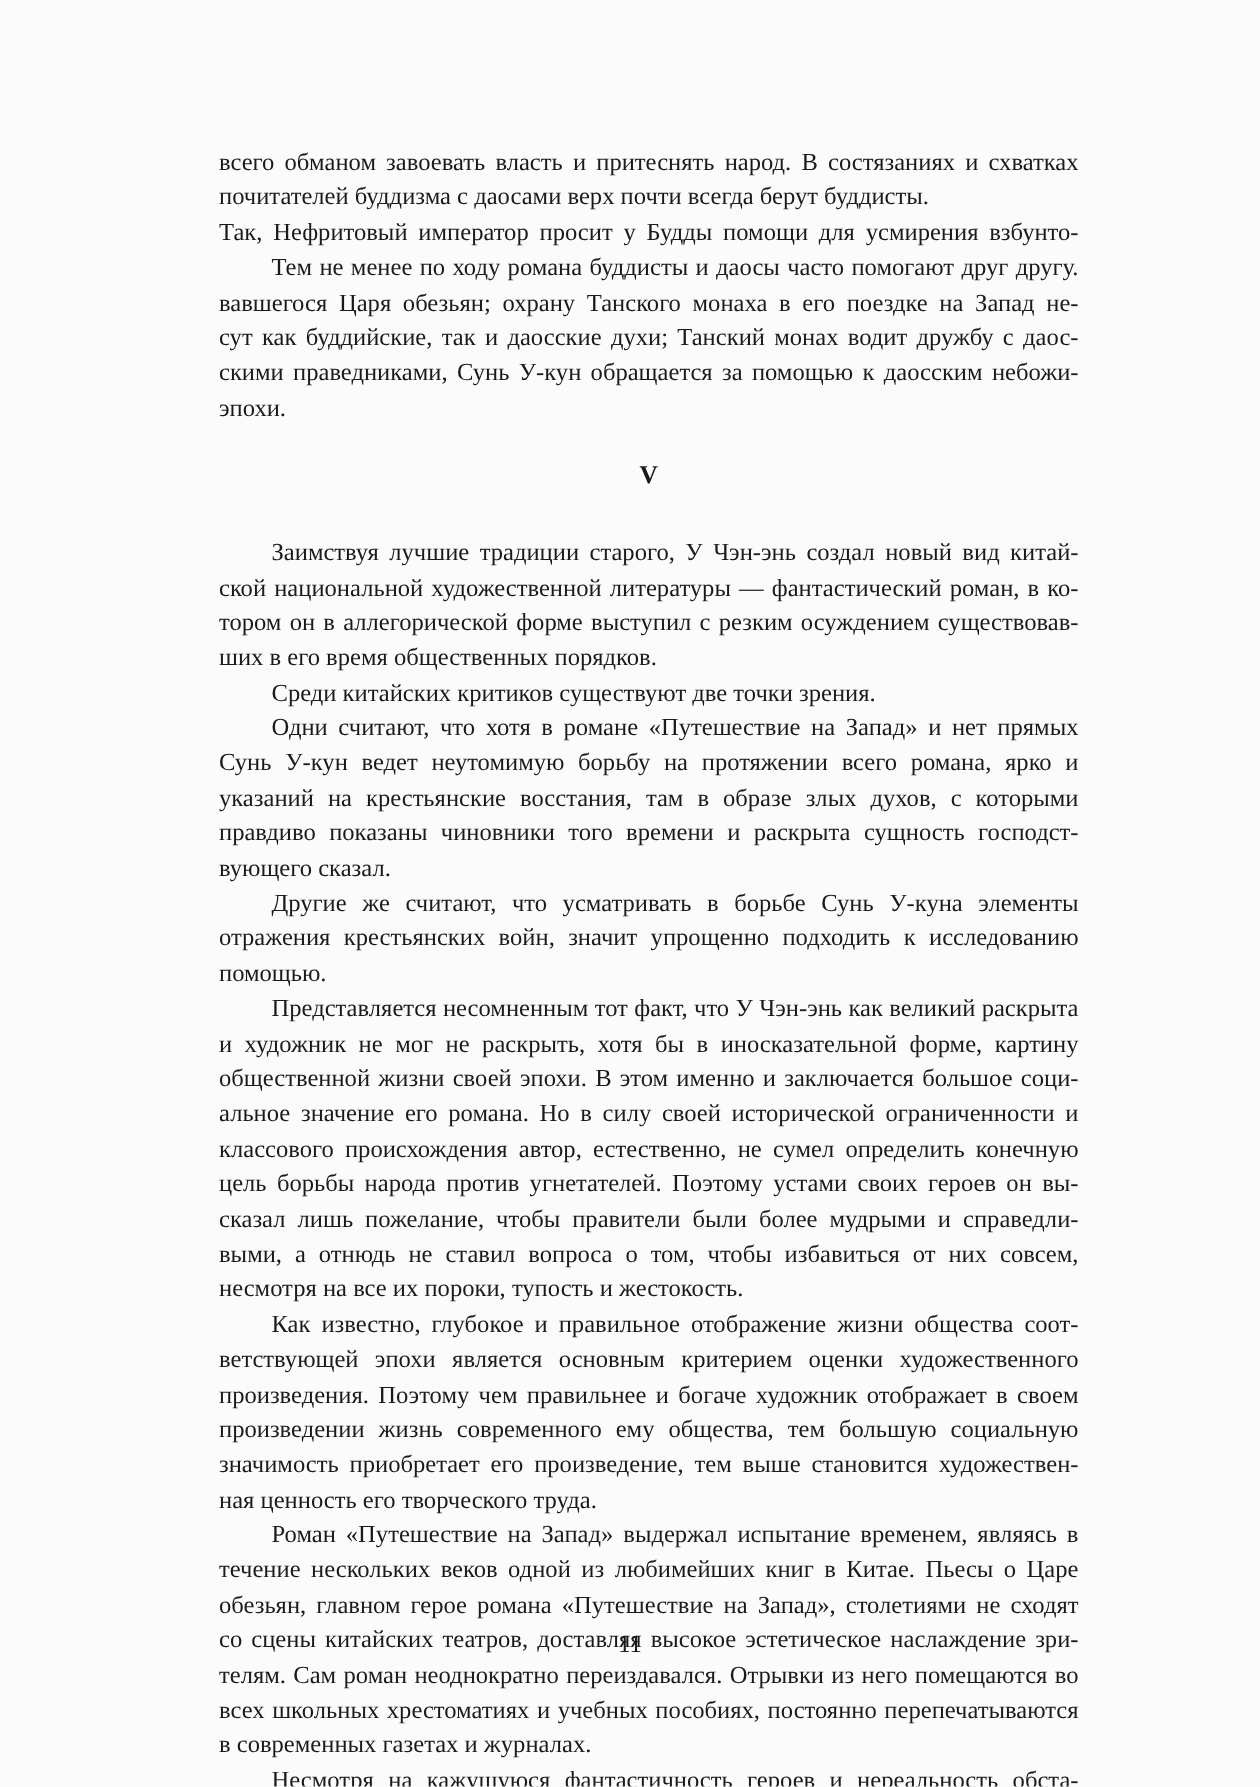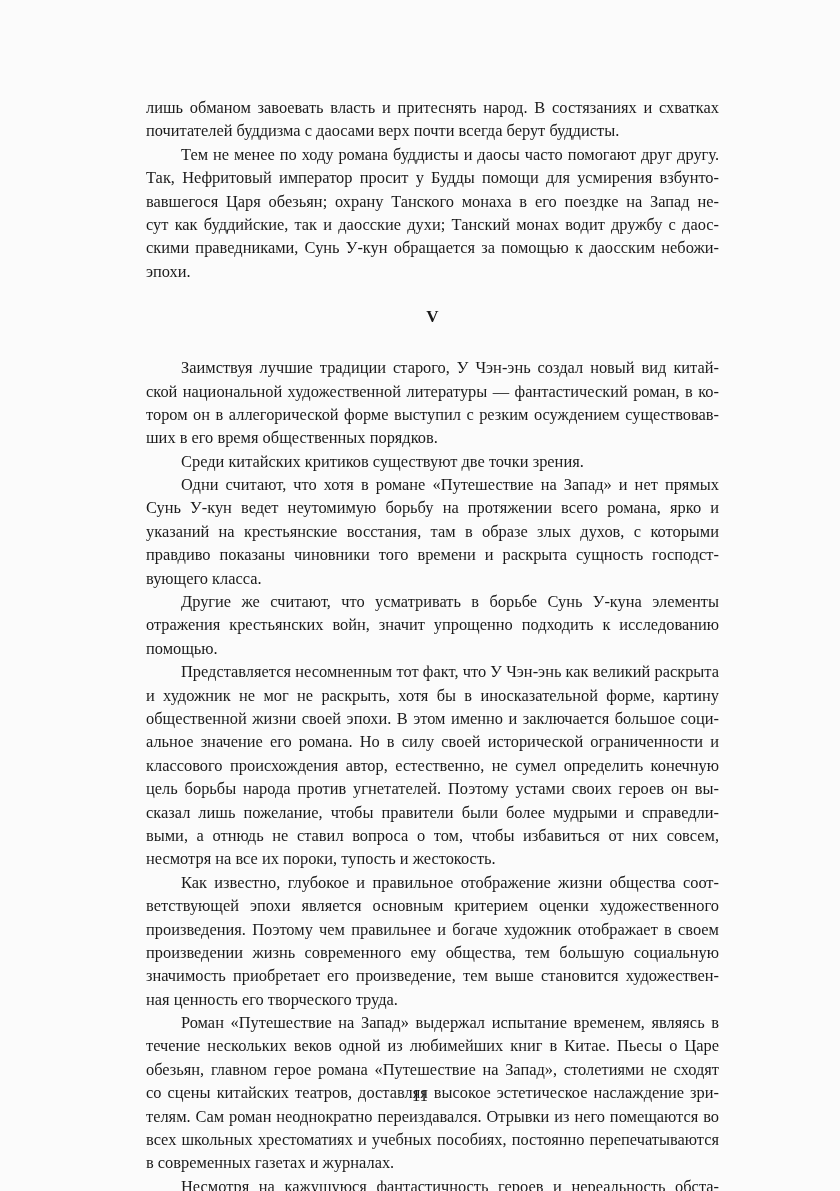--- a/index.html
+++ b/index.html
@@ -46,26 +46,26 @@
     font-size: 16.4px;
     color: #1a1a1a;
   }
 </style>
 </head>
 <body>
 
 <div class="page">
   <div>
     <div class="para">
-      <span class="line">лишь обманом завоевать власть и притеснять народ. В состязаниях и схватках</span>
+      <span class="line">всего обманом завоевать власть и притеснять народ. В состязаниях и схватках</span>
       <span class="line last">почитателей буддизма с даосами верх почти всегда берут буддисты.</span>
     </div>
     <div class="para">
+      <span class="line">Так, Нефритовый император просит у Будды помощи для усмирения взбунто-</span>
       <span class="line indent">Тем не менее по ходу романа буддисты и даосы часто помогают друг другу.</span>
-      <span class="line">Так, Нефритовый император просит у Будды помощи для усмирения взбунто-</span>
       <span class="line">вавшегося Царя обезьян; охрану Танского монаха в его поездке на Запад не-</span>
       <span class="line">сут как буддийские, так и даосские духи; Танский монах водит дружбу с даос-</span>
       <span class="line">скими праведниками, Сунь У-кун обращается за помощью к даосским небожи-</span>
       <span class="line last">эпохи.</span>
     </div>
   </div>
 
   <span class="heading">V</span>
 
   <div>
@@ -76,21 +76,21 @@
       <span class="line last">ших в его время общественных порядков.</span>
     </div>
     <div class="para">
       <span class="line indent last">Среди китайских критиков существуют две точки зрения.</span>
     </div>
     <div class="para">
       <span class="line indent">Одни считают, что хотя в романе «Путешествие на Запад» и нет прямых</span>
       <span class="line">Сунь У-кун ведет неутомимую борьбу на протяжении всего романа, ярко и</span>
       <span class="line">указаний на крестьянские восстания, там в образе злых духов, с которыми</span>
       <span class="line">правдиво показаны чиновники того времени и раскрыта сущность господст-</span>
-      <span class="line last">вующего класса.</span>
+      <span class="line last">вующего сказал.</span>
     </div>
     <div class="para">
       <span class="line indent">Другие же считают, что усматривать в борьбе Сунь У-куна элементы</span>
       <span class="line">отражения крестьянских войн, значит упрощенно подходить к исследованию</span>
       <span class="line last">помощью.</span>
     </div>
     <div class="para">
       <span class="line indent">Представляется несомненным тот факт, что У Чэн-энь как великий раскрыта</span>
       <span class="line">и художник не мог не раскрыть, хотя бы в иносказательной форме, картину</span>
       <span class="line">общественной жизни своей эпохи. В этом именно и заключается большое соци-</span>

